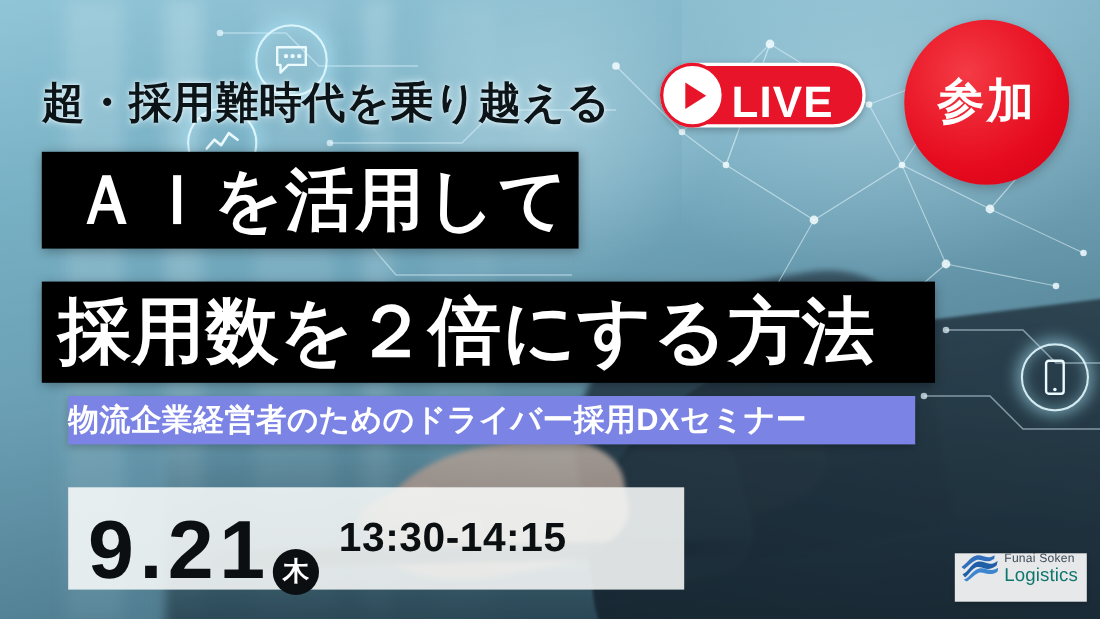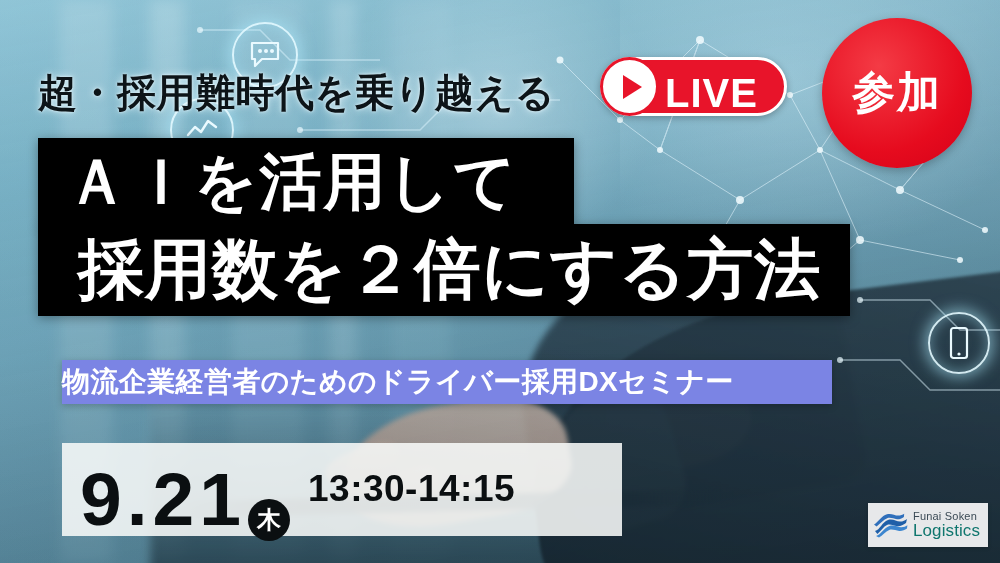--- a/index.html
+++ b/index.html
@@ -173,23 +173,23 @@
   .hl{
     position:absolute;
     background:#000;
     display:flex; align-items:center;
     box-shadow:0 2px 10px rgba(0,0,0,.35);
   }
   .hl span{
     color:#fff; font-weight:700; white-space:nowrap;
     font-family:"Liberation Sans","DejaVu Sans",sans-serif;
   }
-  .hl1{ left:38px; top:138px; width:536px; height:88px; padding-left:28px; }
+  .hl1{ left:38px; top:138px; width:488px; height:88px; padding-left:28px; }
   .hl1 span{ font-size:62px; letter-spacing:2px; }
-  .hl2{ left:38px; top:224px; width:812px; height:92px; padding-left:40px; }
+  .hl2{ left:38px; top:256px; width:812px; height:92px; padding-left:15px; }
   .hl2 span{ font-size:66px; letter-spacing:1px; }
 
   
   .sub{
     position:absolute; left:62px; top:360px;
     width:770px; height:44px;
     background:#7b84e4;
     display:flex; align-items:center; padding-left:0;
     box-shadow:0 2px 7px rgba(0,0,0,.22);
   }
@@ -227,21 +227,21 @@
     font-family:"Liberation Sans","DejaVu Sans",sans-serif;
   }
   .date-right .time{ font-size:37px; font-weight:700; letter-spacing:.5px; }
   .date-right .mode{ font-size:34px; font-weight:700; letter-spacing:1px; }
 
   
   .logo{
     position:absolute; left:868px; top:503px;
     width:120px; height:44px;
     background:rgba(248,249,250,.92);
-    display:flex; align-items:center; gap:5px;
+    display:flex; gap:5px;
     padding:0 6px;
     box-shadow:0 1px 4px rgba(0,0,0,.2);
   }
   .logo-txt{ display:flex; flex-direction:column; line-height:1.02; }
   .logo-txt .l1{ font-size:11px; color:#3b4a55; letter-spacing:.2px;
     font-family:"Liberation Sans",sans-serif; }
   .logo-txt .l2{ font-size:17px; color:#0f766e; letter-spacing:.1px;
     font-family:"Liberation Sans",sans-serif; }
 </style>
 </head>

